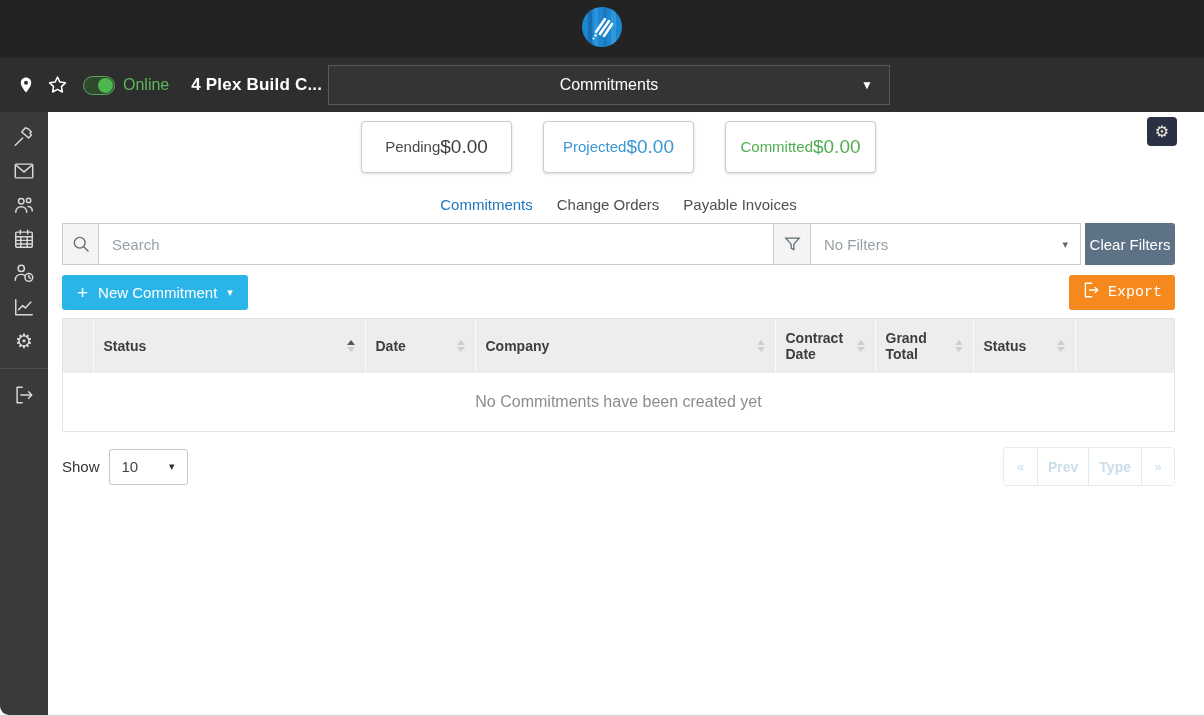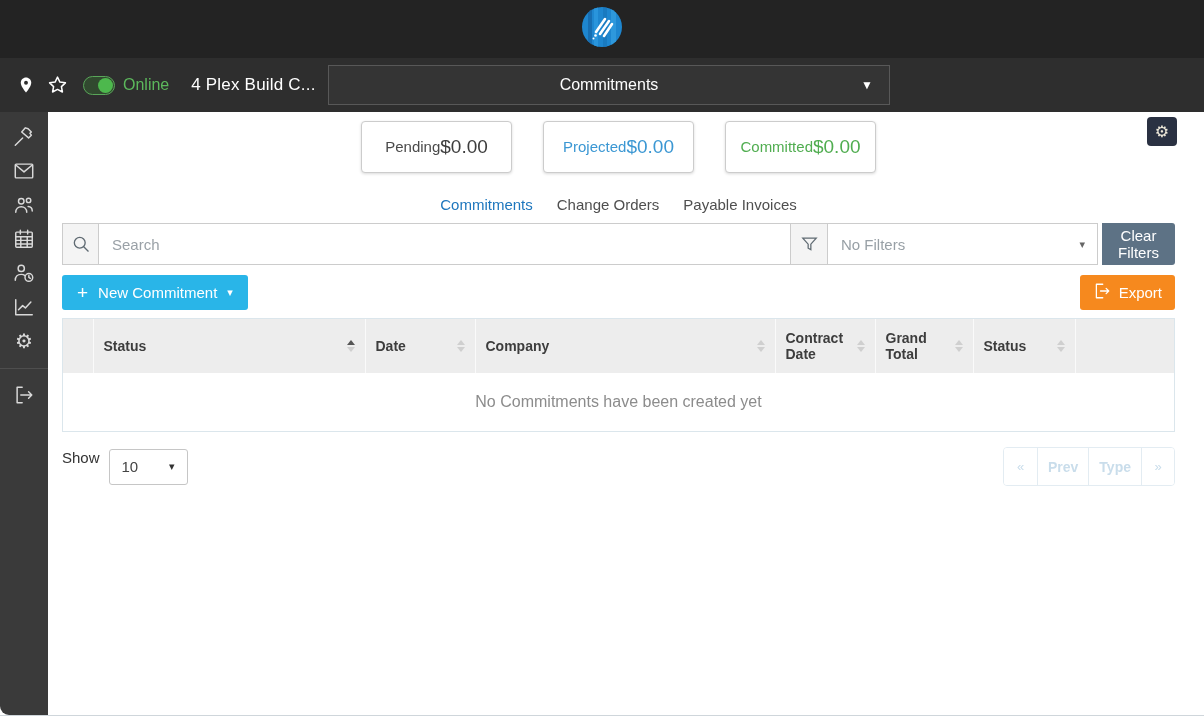--- a/index.html
+++ b/index.html
@@ -12,21 +12,21 @@
 
   
   .projectbar { height:54px; background:#2e2e2e; display:flex; align-items:center;
                 padding-left:15px; position:relative; }
   .pb-icon { width:22px; display:flex; align-items:center; justify-content:center; margin-right:9px; }
   .toggle { width:32px; height:19px; border:1px solid #59a659; border-radius:10px;
             background:#31492f; position:relative; margin:0 8px 0 6px; cursor:pointer; }
   .toggle .knob { position:absolute; right:1px; top:1px; width:15px; height:15px;
                   border-radius:50%; background:#4db84d; }
   .online-label { color:#5cb85c; font-size:16px; margin-right:22px; }
-  .project-name { color:#fff; font-size:17px; font-weight:normal; letter-spacing:.2px; }
+  .project-name { color:#fff; font-size:17px; font-weight:bold; letter-spacing:.2px; }
   .page-select { position:absolute; left:328px; top:7px; width:562px; height:40px;
                  background:#343434; border:1px solid #585858; display:flex; align-items:center;
                  justify-content:center; color:#fdfdfd; font-size:16px; cursor:pointer; }
   .page-select .caret { position:absolute; right:16px; color:#fff; font-size:12px; }
 
   
   .body-row { display:flex; height:603px; }
   .sidebar { width:48px; background:#3a3a3a; display:flex; flex-direction:column;
              align-items:center; padding-top:8px; border-bottom-left-radius:9px; }
   .side-icon { width:48px; height:34px; display:flex; align-items:center; justify-content:center; cursor:pointer; }
@@ -61,54 +61,54 @@
   .input-prefix { width:37px; background:#f4f4f4; border:1px solid #ccc; display:flex;
                   align-items:center; justify-content:center; }
   .input-prefix svg { stroke:#5f6a72; fill:none; stroke-width:1.6; }
   .search-input { flex:1; border:1px solid #ccc; border-left:none; outline:none; font-size:15px;
                   padding:0 13px; color:#444; font-family:"Liberation Sans", sans-serif; }
   .search-input::placeholder { color:#9aa1a7; }
   .filter-select { width:270px; border:1px solid #ccc; border-left:none; background:#fff;
                    display:flex; align-items:center; padding:0 13px; color:#98a0a6; font-size:15px;
                    position:relative; cursor:pointer; }
   .filter-select .caret { position:absolute; right:12px; color:#666; font-size:11px; }
-  .clear-btn { width:73px; background:#5d7285; border:none; color:#fff; font-size:15px;
+  .clear-btn { width:90px; background:#5d7285; border:none; color:#fff; font-size:15px;
                margin-left:4px; border-radius:0 3px 3px 0; cursor:pointer;
                font-family:"Liberation Sans", sans-serif; }
 
   
   .actions-row { display:flex; justify-content:space-between; margin-top:10px; }
   .new-btn { background:#29b5e8; border:none; border-radius:3px; color:#fff; font-size:15px;
              height:35px; padding:0 15px; display:flex; align-items:center; gap:10px; cursor:pointer;
              font-family:"Liberation Sans", sans-serif; }
   .new-btn .plus { font-size:19px; font-weight:normal; }
   .new-btn .caret { font-size:11px; }
   .export-btn { background:#f6891e; border:none; border-radius:3px; color:#fff; font-size:15px;
                 height:35px; padding:0 13px; display:flex; align-items:center; gap:8px; cursor:pointer;
-                font-family:Liberation Sans, sans-serif; }
+                font-family:Liberation Mono, monospace; }
   .export-btn svg { stroke:#fff; fill:none; stroke-width:1.7; stroke-linecap:round; stroke-linejoin:round; }
 
   
   .table-wrap { margin-top:8px; border:1px solid #dbe6ec; }
   table { width:100%; border-collapse:collapse; table-layout:fixed; }
   thead th { background:#ededed; height:54px; padding:6px 10px; vertical-align:middle;
              border-right:1px solid #fafafa; text-align:left; cursor:pointer; }
   thead th:last-child { border-right:none; }
   .th-inner { display:flex; align-items:center; justify-content:space-between;
               font-size:14px; font-weight:bold; color:#3d3d3d; line-height:16px; }
   .sort { display:inline-flex; flex-direction:column; gap:2px; margin-left:6px; flex:none; }
   .sort i { width:0; height:0; border-left:4px solid transparent; border-right:4px solid transparent; }
   .sort .up { border-bottom:5px solid #cfcfcf; }
   .sort .down { border-top:5px solid #cfcfcf; }
   .sort.asc .up { border-bottom-color:#555; }
   .empty-cell { background:#fff; text-align:center; color:#8c8c8c; font-size:16px; height:58px;margin-top:36px; }
 
   
   .footer-row { display:flex; justify-content:space-between; align-items:center; margin-top:15px; }
-  .show-group { display:flex; align-items:flex-start; gap:9px; }
+  .show-group { display:flex; align-items:center; gap:9px; }
   .show-label { font-size:15px; color:#333; }
   .show-select { width:79px; height:36px; border:1px solid #c6c6c6; border-radius:3px; background:#fff;
                  display:flex; align-items:center; justify-content:space-between; padding:0 12px;
                  font-size:15px; color:#444; cursor:pointer; }
   .show-select .caret { font-size:11px; color:#333; }
   .pager { display:flex; border:1px solid #e3ecf2; border-radius:4px; overflow:hidden; }
   .page-btn { height:37px; background:#fff; border:none; border-left:1px solid #e3ecf2;
               color:#c9ddeb; font-size:14px; display:flex; align-items:center; justify-content:center;
               cursor:pointer; font-family:"Liberation Sans", sans-serif; }
   .page-btn:first-child { border-left:none; }

